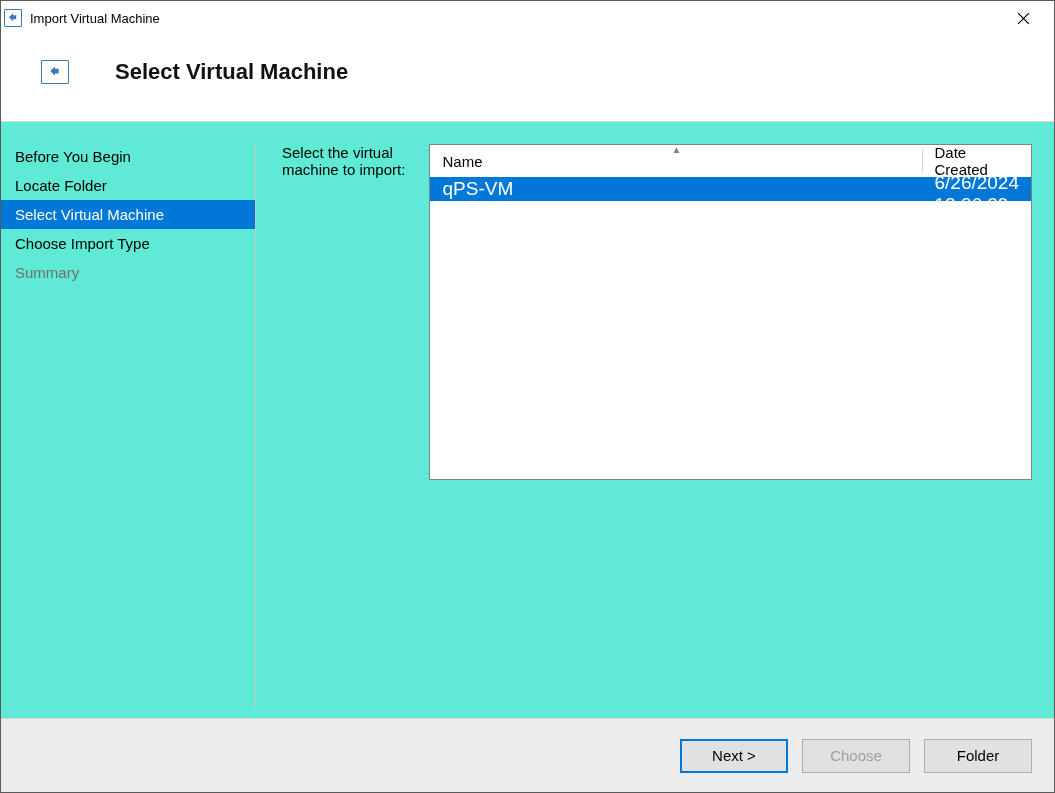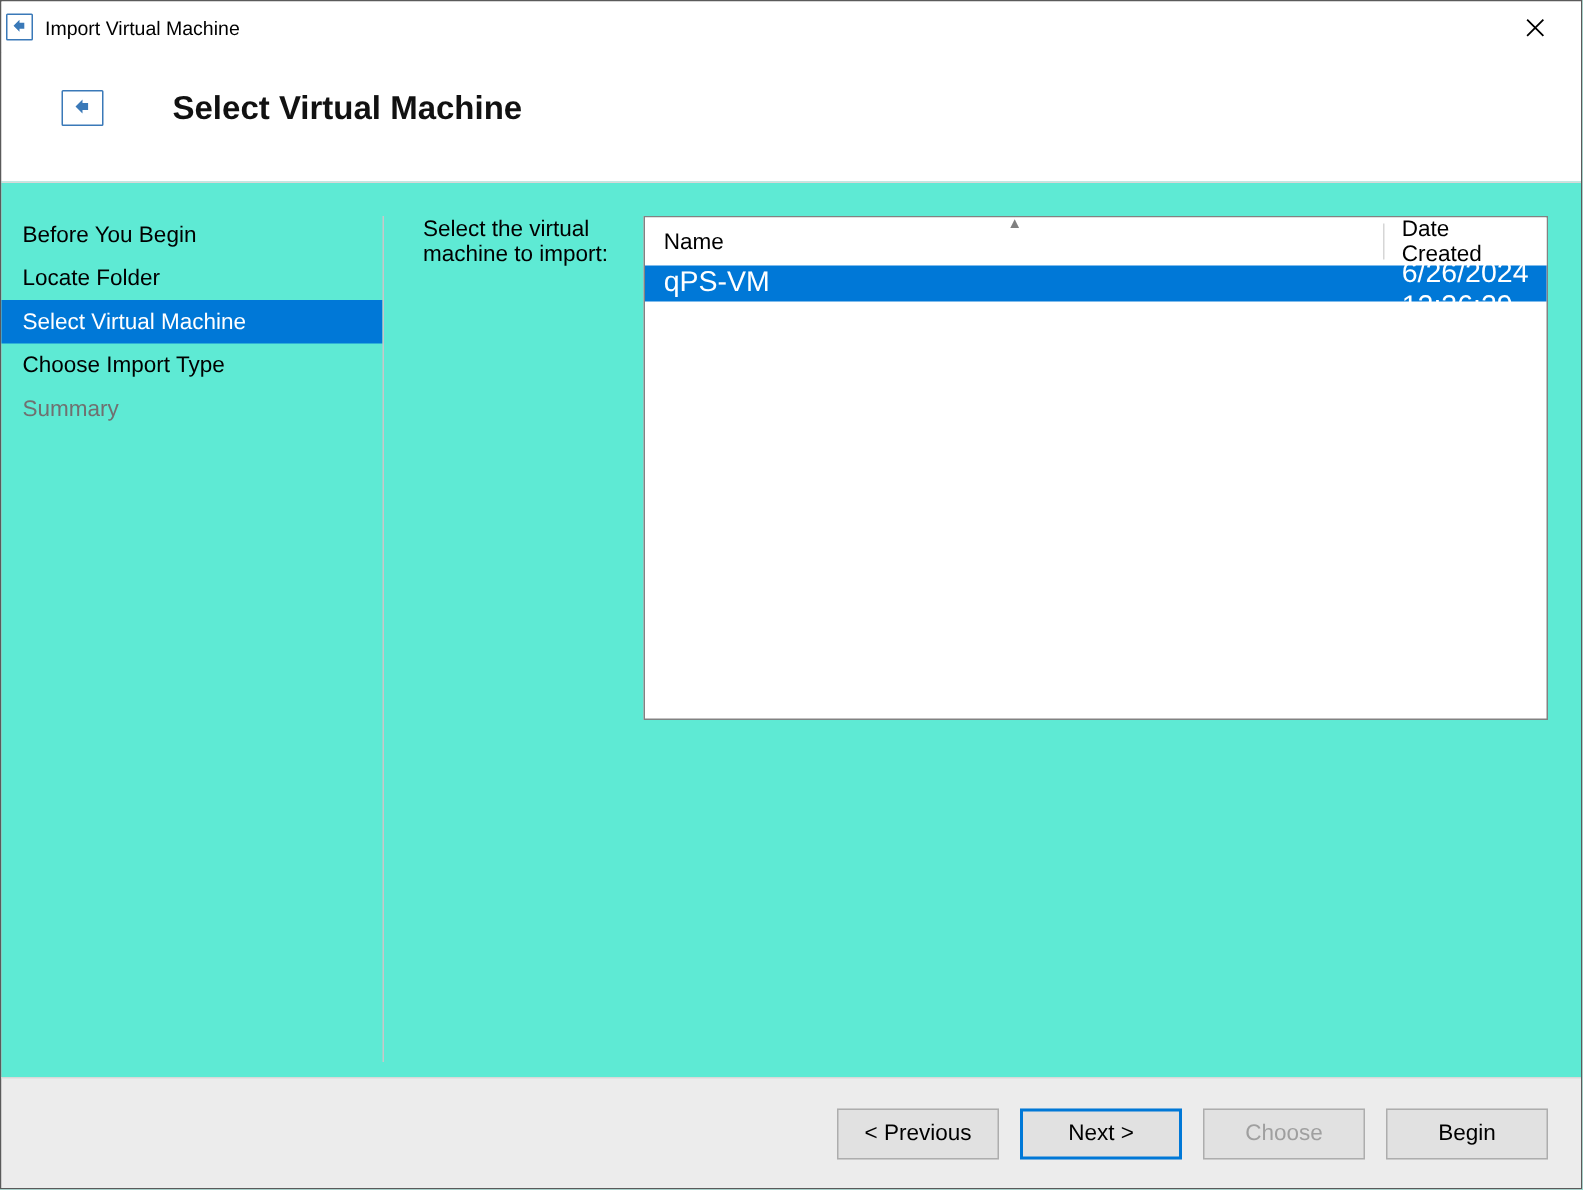--- a/index.html
+++ b/index.html
@@ -106,19 +106,18 @@
             <div class="cell name">qPS-VM</div>
             <div class="cell date">6/26/2024 12:36:29 PM</div>
           </div>
         </div>
       </div>
     </div>
 
   </div>
 
   <div class="footer">
-    <button>&lt; Previous</button>
     <button class="default">Next &gt;</button>
     <button disabled="">Choose</button>
-    <button>Begin</button>
+    <button>Folder</button>
   </div>
 
 </div>
 
 </body></html>

